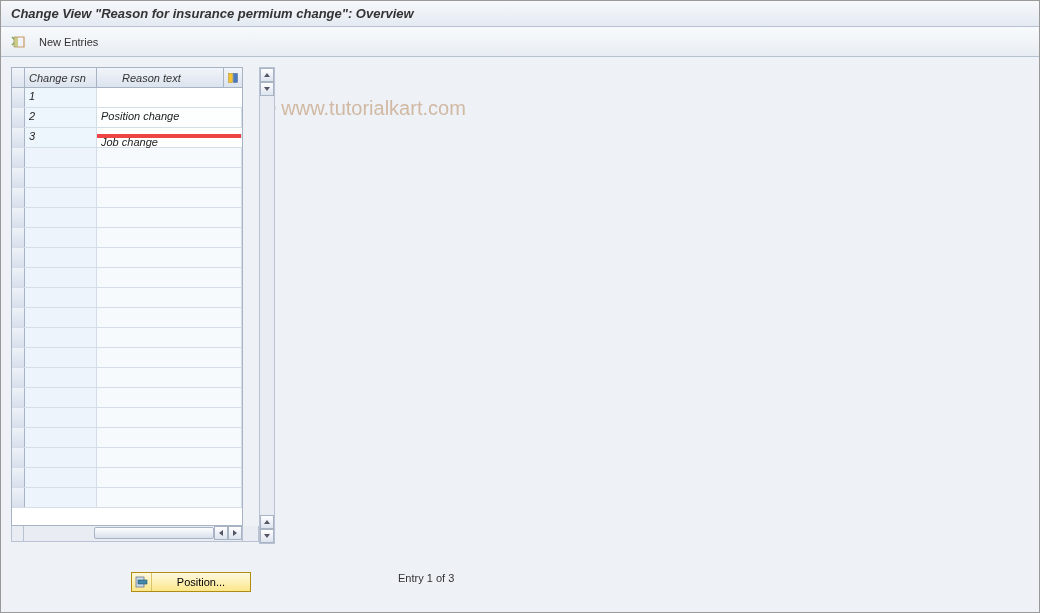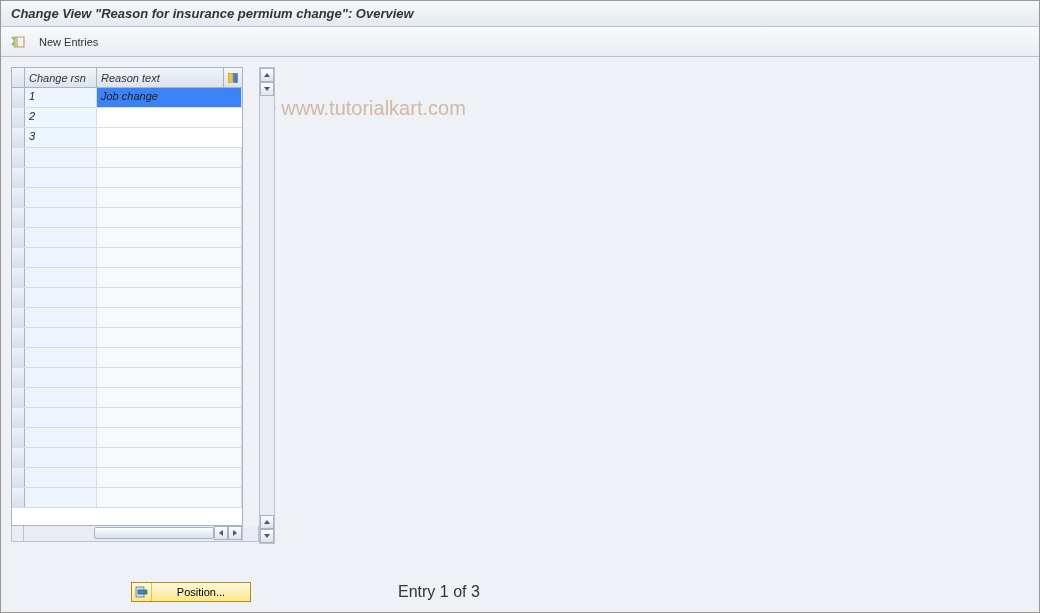--- a/index.html
+++ b/index.html
@@ -14,50 +14,50 @@
   .tool-label { font-size: 11px; color: #333; padding: 2px 6px; cursor: pointer; }
   
   .content { position: absolute; top: 56px; left: 0; right: 0; bottom: 0; background: #eef1f6; padding: 10px 6px 10px 10px; }
   
   .table-wrap { width: 248px; position: relative; }
   .grid { border: 1px solid #a8b3c4; background: #fff; width: 232px; font-style: italic; }
   .grid-head { display: flex; background: linear-gradient(#f2f5fa,#dbe3ee); height: 20px; border-bottom: 1px solid #a8b3c4; }
   .grid-head .rowhandle-head { width: 13px; border-right: 1px solid #a8b3c4; background: linear-gradient(#f2f5fa,#dbe3ee);}
   .grid-head .colh { border-right: 1px solid #a8b3c4; display: flex; align-items:center; padding: 0 4px; font-size: 11px; color: #333; }
   .colh.c1 { width: 72px; }
-  .colh.c2 { flex: 1; }
+  .colh.c2 { flex: 1; margin-left: 21px; }
   .colh.settings { width: 18px; border-right: none; display:flex;align-items:center;justify-content:center; cursor:pointer;}
   .colh.settings svg { width:14px;height:14px;}
   .grid-body { height: 437px; overflow: hidden; position: relative; background:#fff;}
   .grid-row { display:flex; height:20px; border-bottom:1px solid #d5dde8;}
   .rowhandle { width:13px; background: linear-gradient(#eef2f8,#d8e0ec); border-right:1px solid #a8b3c4; cursor:pointer;}
   .cell { border-right:1px solid #d5dde8; padding:2px 4px; font-size:11px; color:#222; background:#fdfefe;}
   .cell.c1 { width:72px; background:#eef6fd;}
   .cell.c2 { flex:1; background:#fdfefe;}
-  .cell.c2.sel { background:#3b82f6; }
+  .cell.c2.sel { background:#ef4444;margin-top:46px; }
   .grid-row.empty .cell { background:#f7fafd;}
   .grid-row.empty .cell.c1 { background:#eef4fb;}
   
   .vscroll { position:absolute; top:0; right:-16px; width:16px; height:477px; background:#e9edf3; border:1px solid #b8c2d3; display:flex; flex-direction:column;}
   .vscroll .arrow, .hscroll .arrow { width:14px; height:14px; background:linear-gradient(#fdfdfe,#dde4ef); border:1px solid #a8b3c4; margin:0; display:flex;align-items:center;justify-content:center; cursor:pointer;}
   .vscroll .track { flex:1; position:relative;}
   .vscroll .arrow svg, .hscroll .arrow svg{width:8px;height:8px;}
   
   .hscroll-wrap { display:flex; height:16px; width:248px; margin-top:0;}
   .hscroll-spacer { width:13px; border:1px solid #b8c2d3; border-top:none; background:#e9edf3;}
   .hscroll { flex:1; background:#e9edf3; border:1px solid #b8c2d3; border-left:none; border-top:none; display:flex;}
   .hscroll .track { flex:1; position:relative; margin:0 0;}
   .hscroll .thumb { position:absolute; left:70px; top:1px; height:12px; width:120px; background:linear-gradient(#fdfdfe,#d8e0ec); border:1px solid #a8b3c4; border-radius:2px;}
   .hscroll-corner{width:16px;border:1px solid #b8c2d3;border-left:none;border-top:none;background:#e9edf3;}
   
-  .footer-row { position:absolute; left:0; right:0; bottom:0; height:40px; display:flex; align-items:center; padding-left:130px; gap:110px;}
+  .footer-row { position:absolute; left:0; right:0; bottom:0; height:40px; display:flex; padding-left:130px; gap:110px;}
   .position-btn { width:120px; height:20px; background: linear-gradient(#fef9e0,#fce78a); border:1px solid #b08d12; display:flex; align-items:center; cursor:pointer; font-size:11px;}
   .position-btn .picon{width:20px;height:100%;display:flex;align-items:center;justify-content:center;border-right:1px solid #d9c56a;}
   .position-btn .ptxt{flex:1;text-align:center;}
-  .entry-status { font-size:16px; color:#333;padding-left:37px;}
+  .entry-status { font-size:11px; color:#333;padding-left:37px;}
   
   .watermark { position:absolute; top:40px; left:260px; font-size:20px; color:rgba(180,130,80,0.5); font-family: Arial; pointer-events:none;}
 </style>
 </head>
 <body>
 
 <div class="app">
   <div class="titlebar">Change View "Reason for insurance permium change": Overview</div>
 
   <div class="toolbar">
@@ -89,20 +89,21 @@
         </div>
         <div class="grid-body" id="grid-body">
             <div class="grid-row">
               <div class="rowhandle"></div>
               <div class="cell c1">1</div>
               <div class="cell c2 sel">Job change</div>
             </div>
             <div class="grid-row">
               <div class="rowhandle"></div>
               <div class="cell c1">2</div>
+              <div class="cell c2">Position change</div>
             </div>
             <div class="grid-row">
               <div class="rowhandle"></div>
               <div class="cell c1">3</div>
             </div>
             <div class="grid-row empty">
               <div class="rowhandle"></div>
               <div class="cell c1"></div>
               <div class="cell c2"></div>
             </div>

